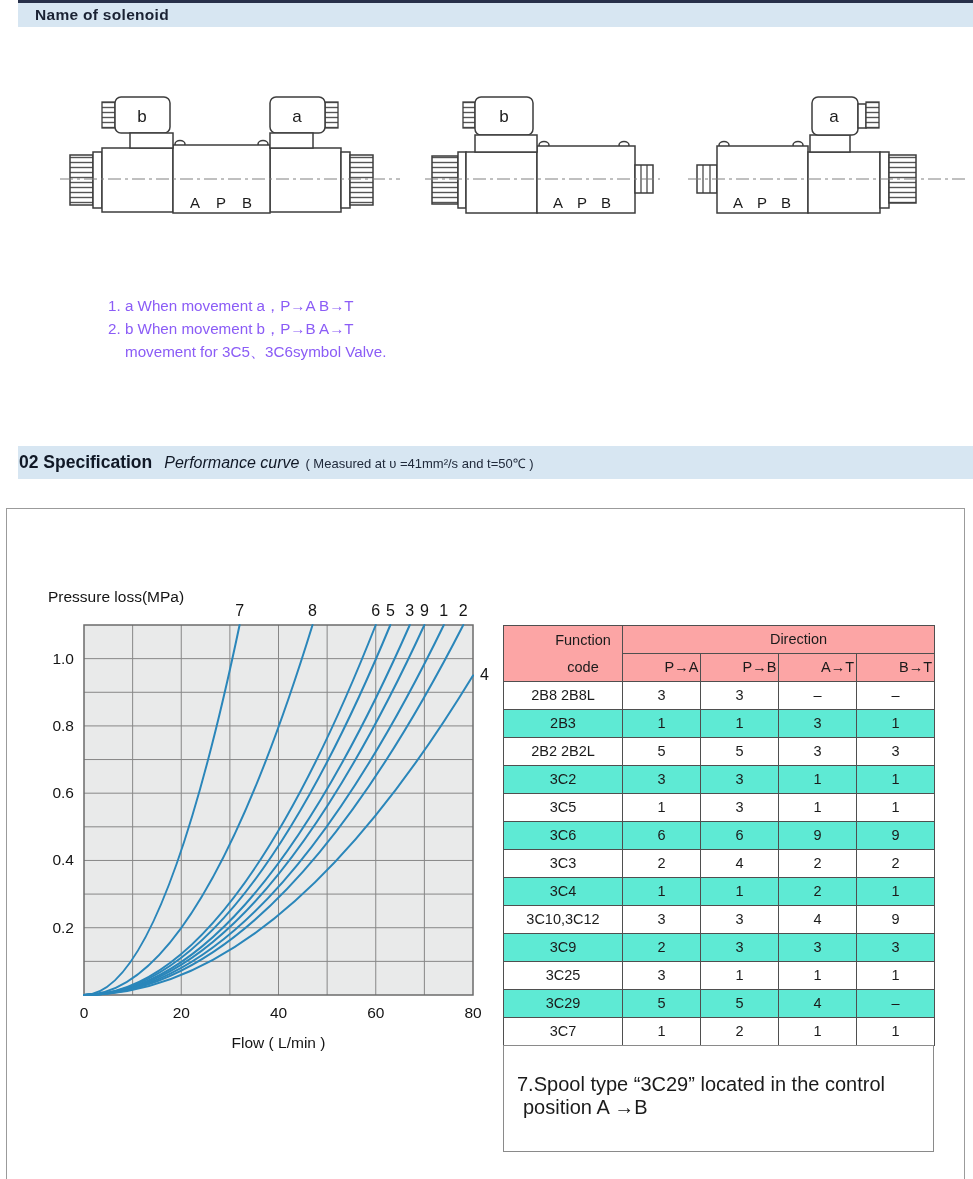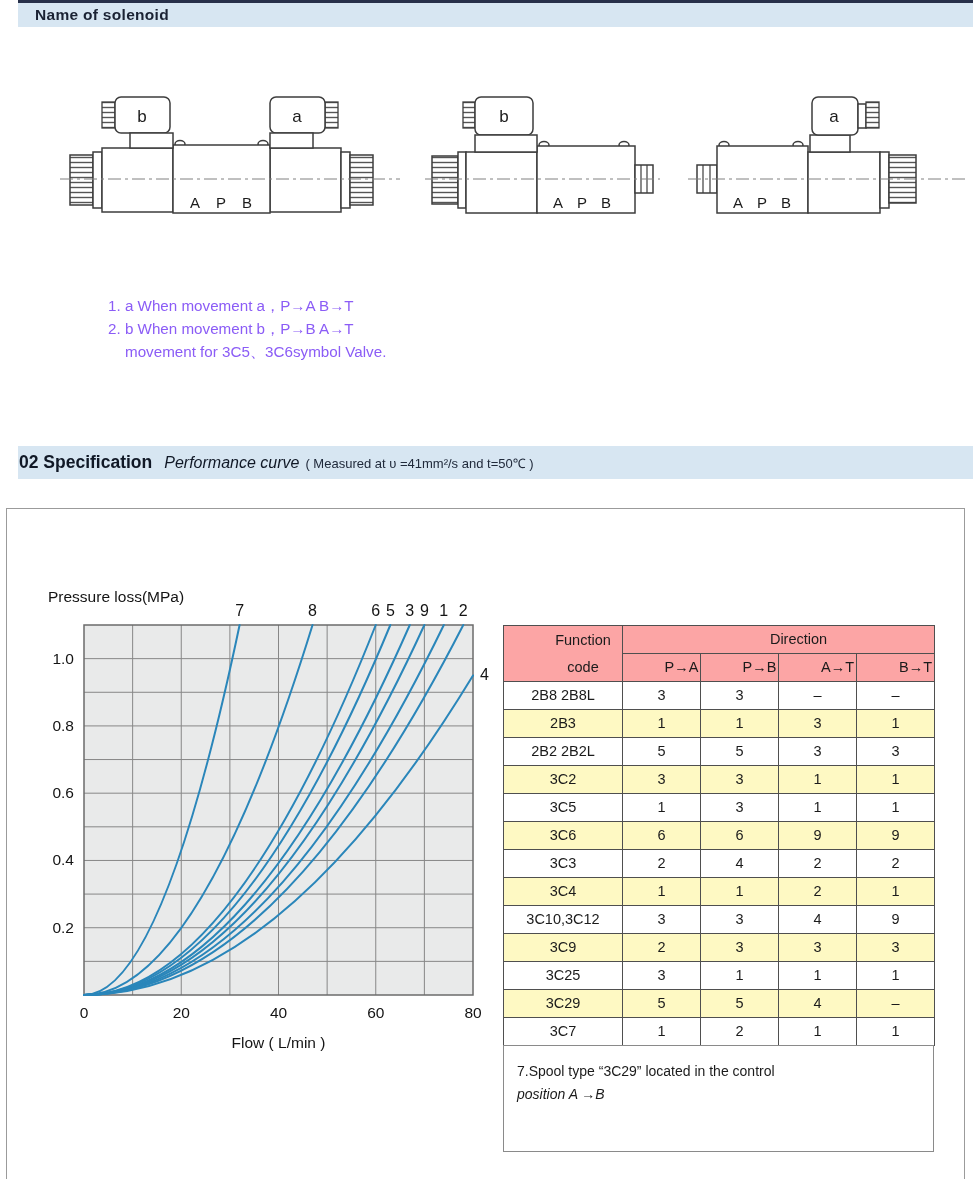--- a/index.html
+++ b/index.html
@@ -29,24 +29,24 @@
   .sec-sub{font-size:16px;color:#101826;margin-left:12px;font-style:italic;}
   .sec-cond{font-size:13px;color:#202a3b;margin-left:6px;}
   
   .spec-box{left:6px;top:508px;width:959px;height:671px;border:1px solid #9b9b9b;border-bottom:none;background:#fff;box-sizing:border-box;}
   
   .chart-wrap{left:30px;top:575px;width:470px;height:485px;}
   
   table.spec{position:absolute;left:503px;top:625px;width:431px;border-collapse:collapse;table-layout:fixed;font-size:14.5px;color:#1b1b1b;background:#fff;}
   .spec th,.spec td{border:1px solid #4f4f4f;text-align:center;padding:0;line-height:27px;height:27px;font-weight:normal;}
   .spec thead th{background:#fca5a5;padding-left:40px;}
-  .spec tr.shade td{background:#fef9c3;}
-  
-  .notes-box{left:503px;top:1045px;width:431px;height:107px;border:1px solid #8a8a8a;box-sizing:border-box;font-size:14px;line-height:23px;color:#1b1b1b;padding:14px 0 0 13px;background:#fff;}
-  .notes-box .indent{margin-left:0;font-style:italic;}
+  .spec tr.shade td{background:#5eead4;}
+  
+  .notes-box{left:503px;top:1045px;width:431px;height:107px;border:1px solid #8a8a8a;box-sizing:border-box;font-size:20px;line-height:23px;color:#1b1b1b;padding:27px 0 0 13px;background:#fff;}
+  .notes-box .indent{margin-left:6px;}
 </style>
 </head>
 <body>
 
 <svg width="0" height="0" style="position:absolute">
   <defs>
     <pattern id="ribs" width="6" height="5" patternUnits="userSpaceOnUse">
       <rect width="6" height="5" fill="#ffffff"></rect>
       <line x1="0" y1="2.5" x2="6" y2="2.5" stroke="#555555" stroke-width="1.4"></line>
     </pattern>

